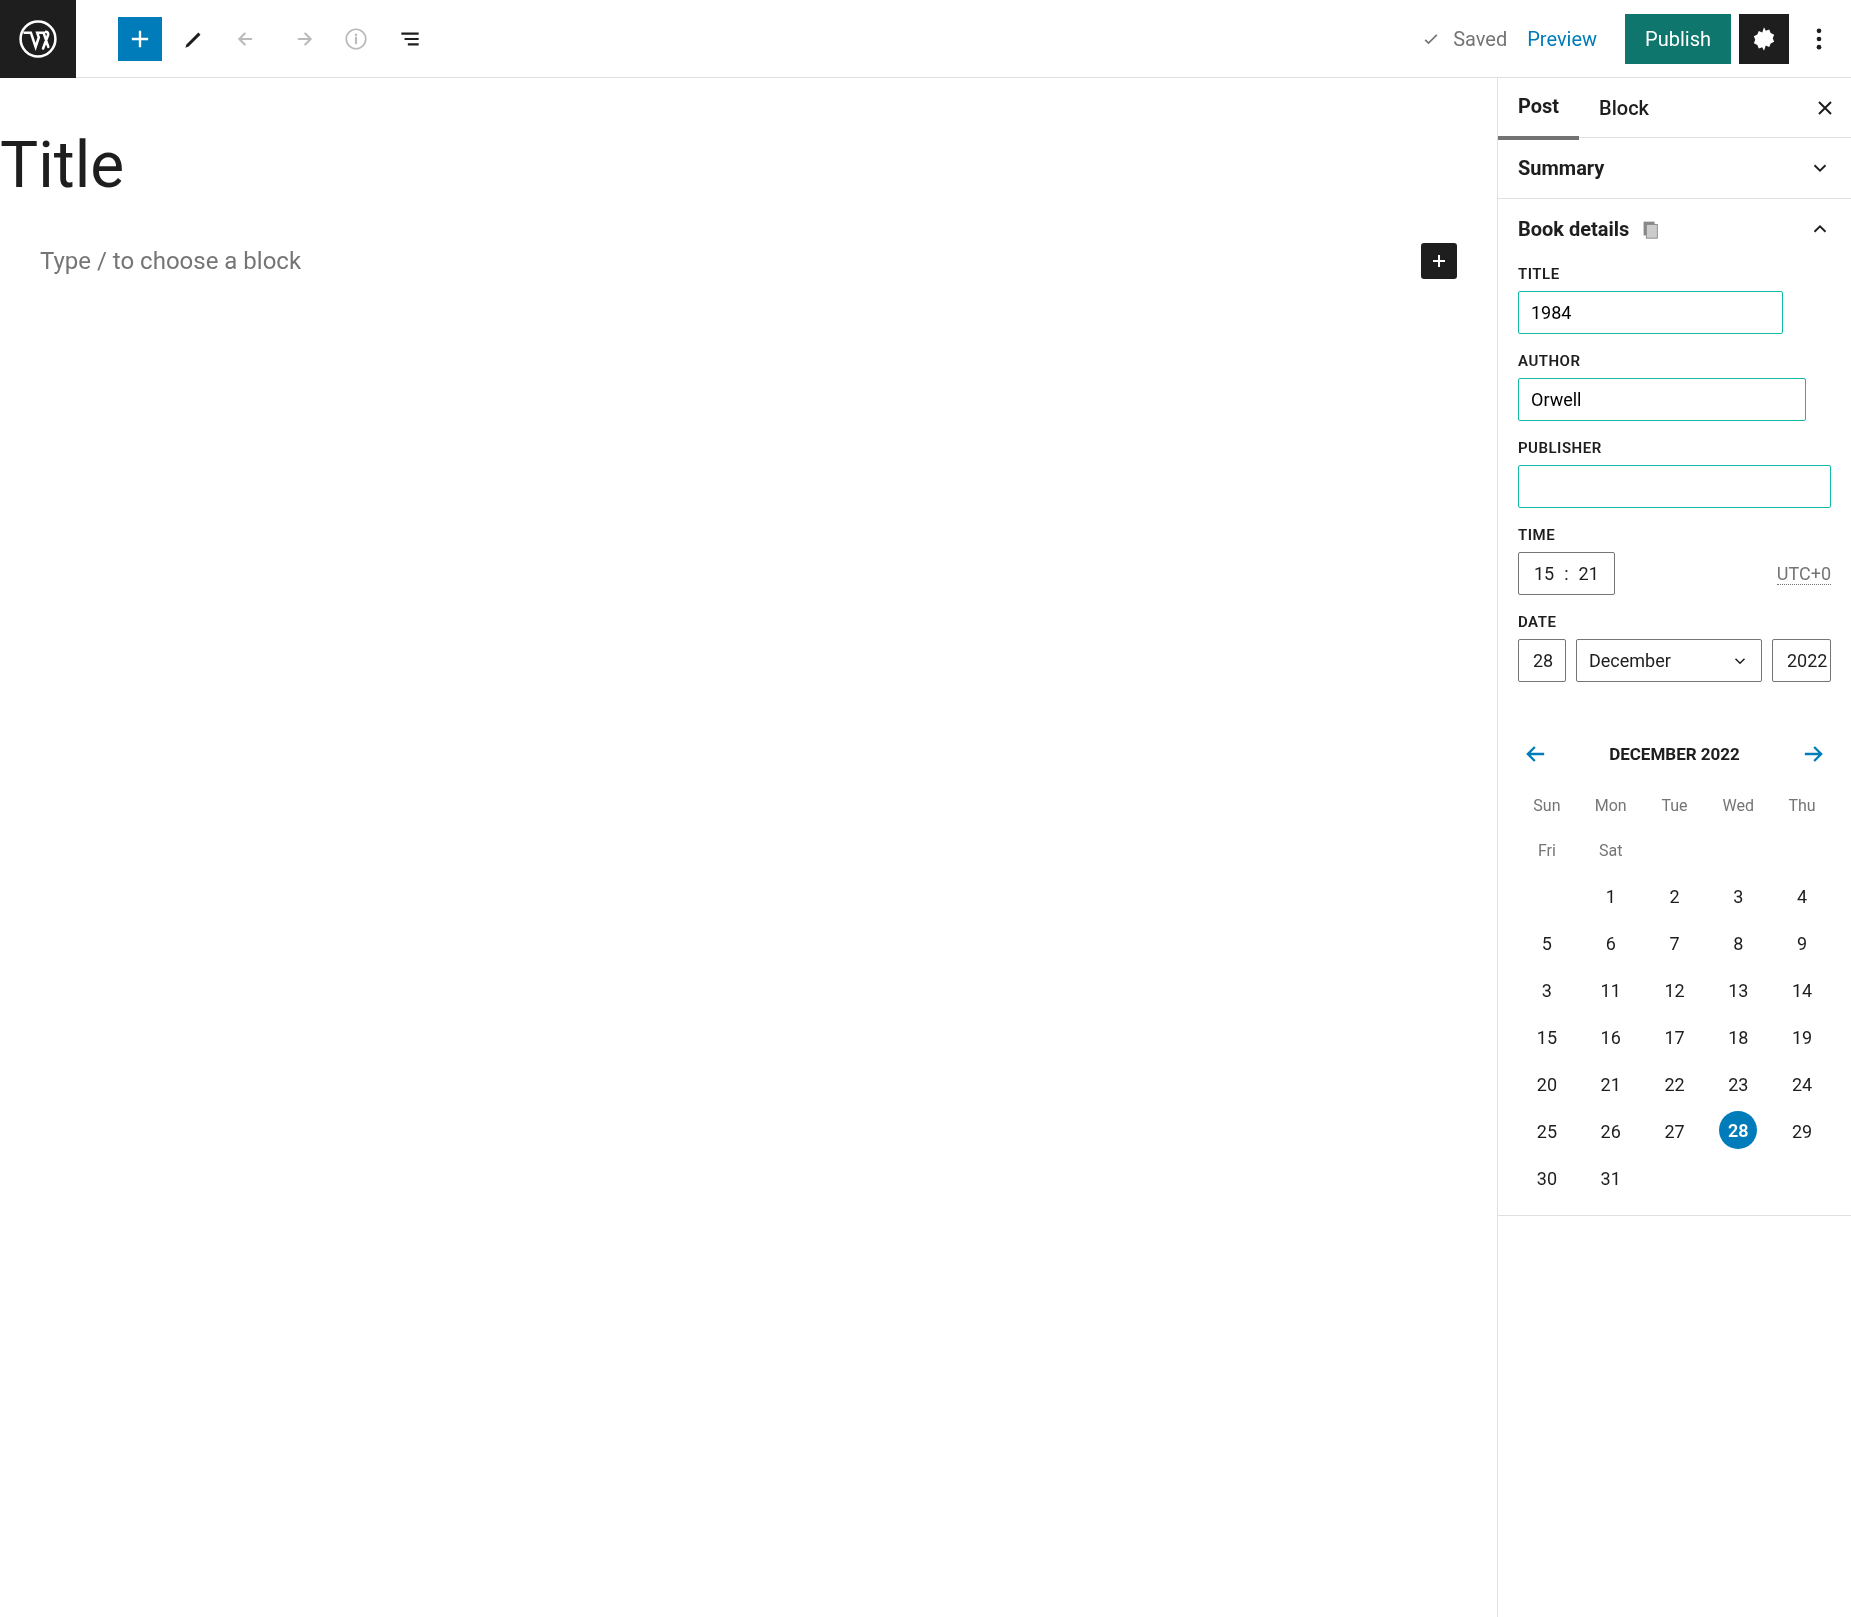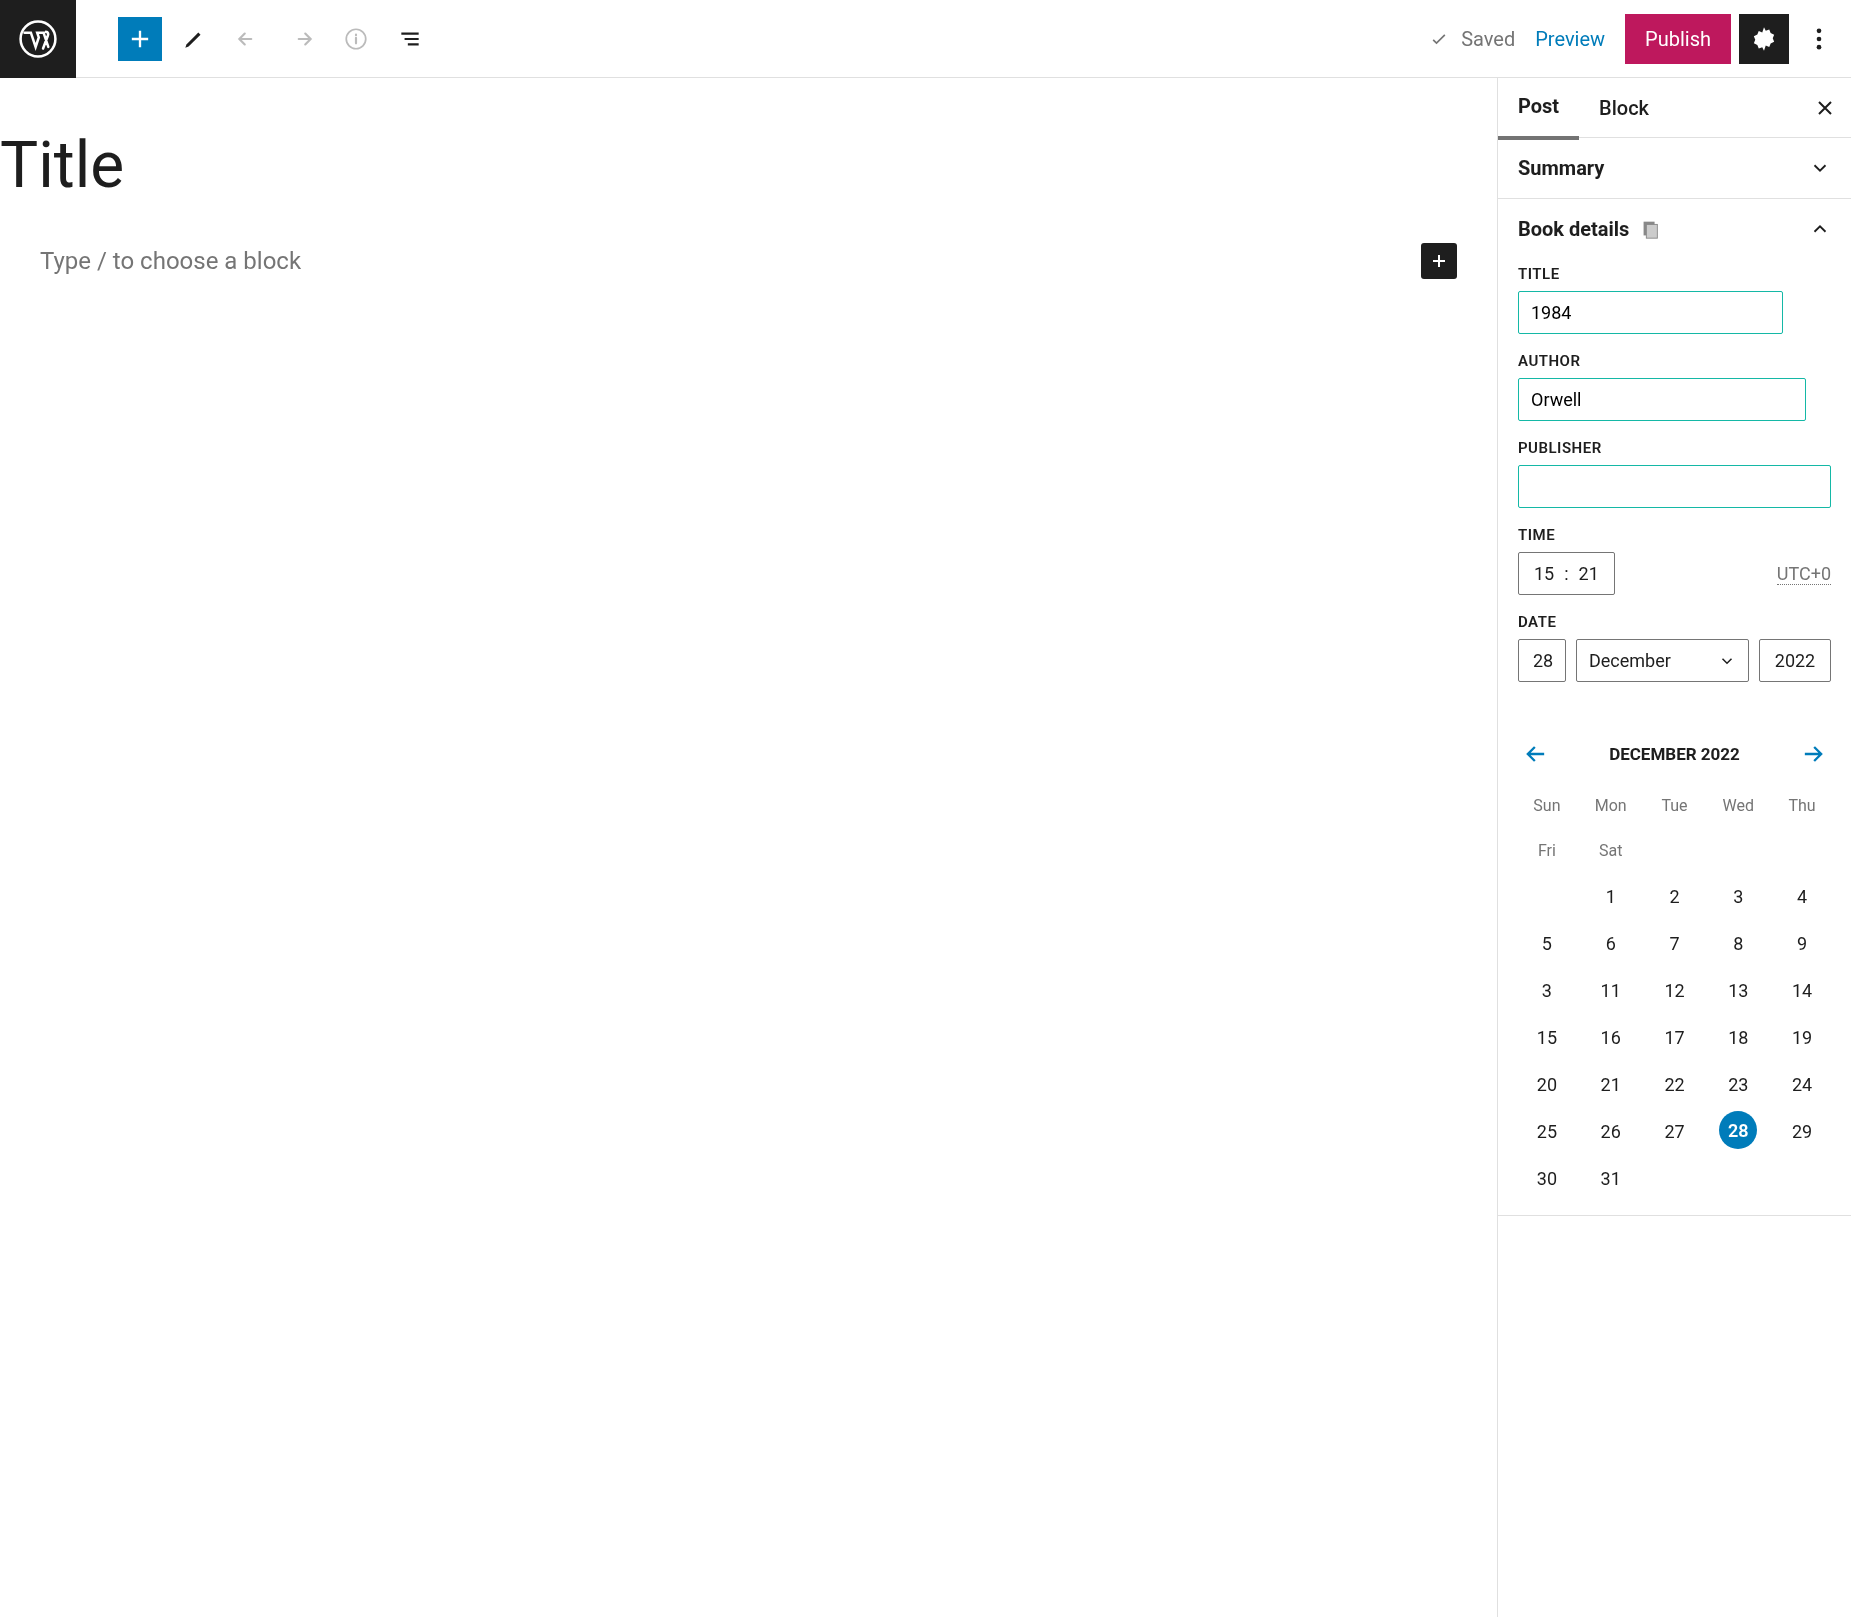--- a/index.html
+++ b/index.html
@@ -64,26 +64,27 @@
       font-size: 20px;
       margin-right: 12px;
     }
     .preview-link {
       color: #007cba;
       font-size: 20px;
       cursor: pointer;
       margin-right: 12px;
     }
     .publish-btn {
-      background: #be185d;
+      background: #0f766e;
       color: #fff;
       border: none;
       padding: 13px 20px;
       font-size: 20px;
       cursor: pointer;
+      margin-left: 8px;
     }
     .settings-btn {
       width: 50px;
       height: 50px;
       background: #1e1e1e;
       display: flex;
       align-items: center;
       justify-content: center;
       cursor: pointer;
     }
@@ -221,21 +222,21 @@
       gap: 10px;
     }
     .date-day, .date-year {
       border: 1px solid #757575;
       border-radius: 2px;
       padding: 10px 14px;
       font-size: 18px;
       width: 48px;
       text-align: center;
     }
-    .date-year { width: 72px; }
+    .date-year { width: 59px; }
     .date-month {
       flex: 1;
       border: 1px solid #757575;
       border-radius: 2px;
       padding: 10px 12px;
       font-size: 18px;
       display: flex;
       align-items: center;
       justify-content: space-between;
       cursor: pointer;

